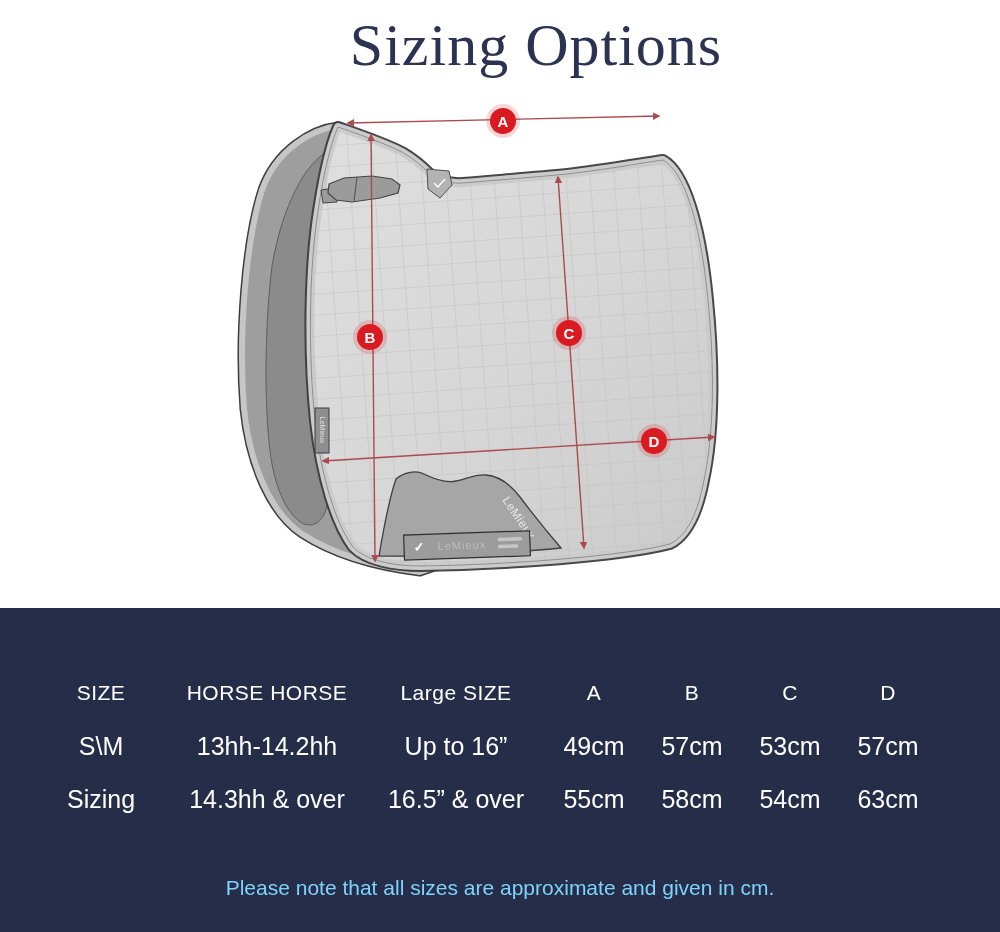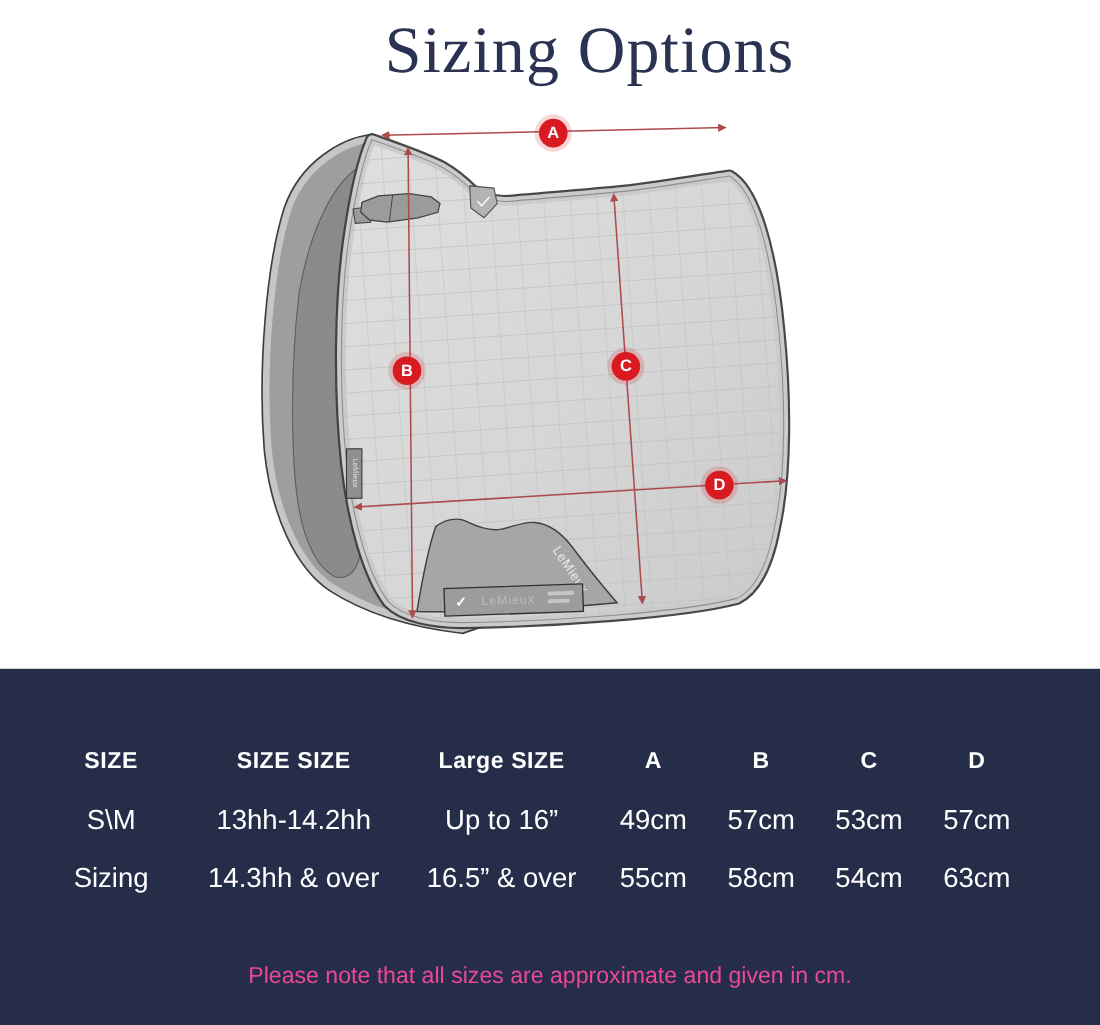--- a/index.html
+++ b/index.html
@@ -6,25 +6,25 @@
   .page{position:relative;width:1000px;height:932px;background:#ffffff;overflow:hidden;
         font-family:"Liberation Sans",sans-serif;}
   .title{position:absolute;top:0;left:0;width:1000px;height:90px;margin:0;
          display:flex;align-items:center;justify-content:center;
          font-family:"Liberation Serif",serif;font-weight:400;font-size:60px;
          letter-spacing:1px;color:#2b3252;padding-left:36px;}
   .diagram-wrap{position:absolute;top:0;left:0;width:1000px;height:608px;}
   .panel{position:absolute;top:608px;left:0;width:1000px;height:324px;background:#252d49;}
   .cell{position:absolute;transform:translate(-50%,-50%);color:#ffffff;white-space:nowrap;
         font-size:25px;line-height:1;}
-  .hdr{font-weight:700;font-size:21px;letter-spacing:0.5px;}
+  .hdr{font-weight:400;font-size:21px;letter-spacing:0.5px;}
   .c1{left:101px}.c2{left:267px}.c3{left:456px}.c4{left:594px}.c5{left:692px}.c6{left:790px}.c7{left:888px}
   .rh{top:84px}.r1{top:138px}.r2{top:191px}
   .footer-note{position:absolute;top:280px;left:500px;transform:translate(-50%,-50%);
-        color:#ec4899;font-size:21px;white-space:nowrap;}
+        color:#7dd3fc;font-size:21px;white-space:nowrap;}
   svg text{font-family:"Liberation Sans",sans-serif;}
 </style>
 </head>
 <body>
 
 <div class="page">
 
   <h1 class="title">Sizing Options</h1>
 
   <div class="diagram-wrap">
@@ -170,21 +170,21 @@
           <circle cx="654" cy="441" r="17" fill="#d91a21" opacity="0.18"></circle>
           <circle cx="654" cy="441" r="13" fill="#d91a21"></circle>
           <text x="654" y="441" fill="#ffffff" text-anchor="middle" dominant-baseline="central">D</text>
         </g>
       </g>
     </svg>
   </div>
 
   <section class="panel">
     <div class="cell hdr c1 rh">SIZE</div>
-    <div class="cell hdr c2 rh">SIZE SIZE</div>
+    <div class="cell hdr c2 rh">HORSE HORSE</div>
     <div class="cell hdr c3 rh">Large SIZE</div>
     <div class="cell hdr c4 rh">A</div>
     <div class="cell hdr c5 rh">B</div>
     <div class="cell hdr c6 rh">C</div>
     <div class="cell hdr c7 rh">D</div>
 
     <div class="cell c1 r1">S\M</div>
     <div class="cell c2 r1">13hh-14.2hh</div>
     <div class="cell c3 r1">Up to 16”</div>
     <div class="cell c4 r1">49cm</div>

